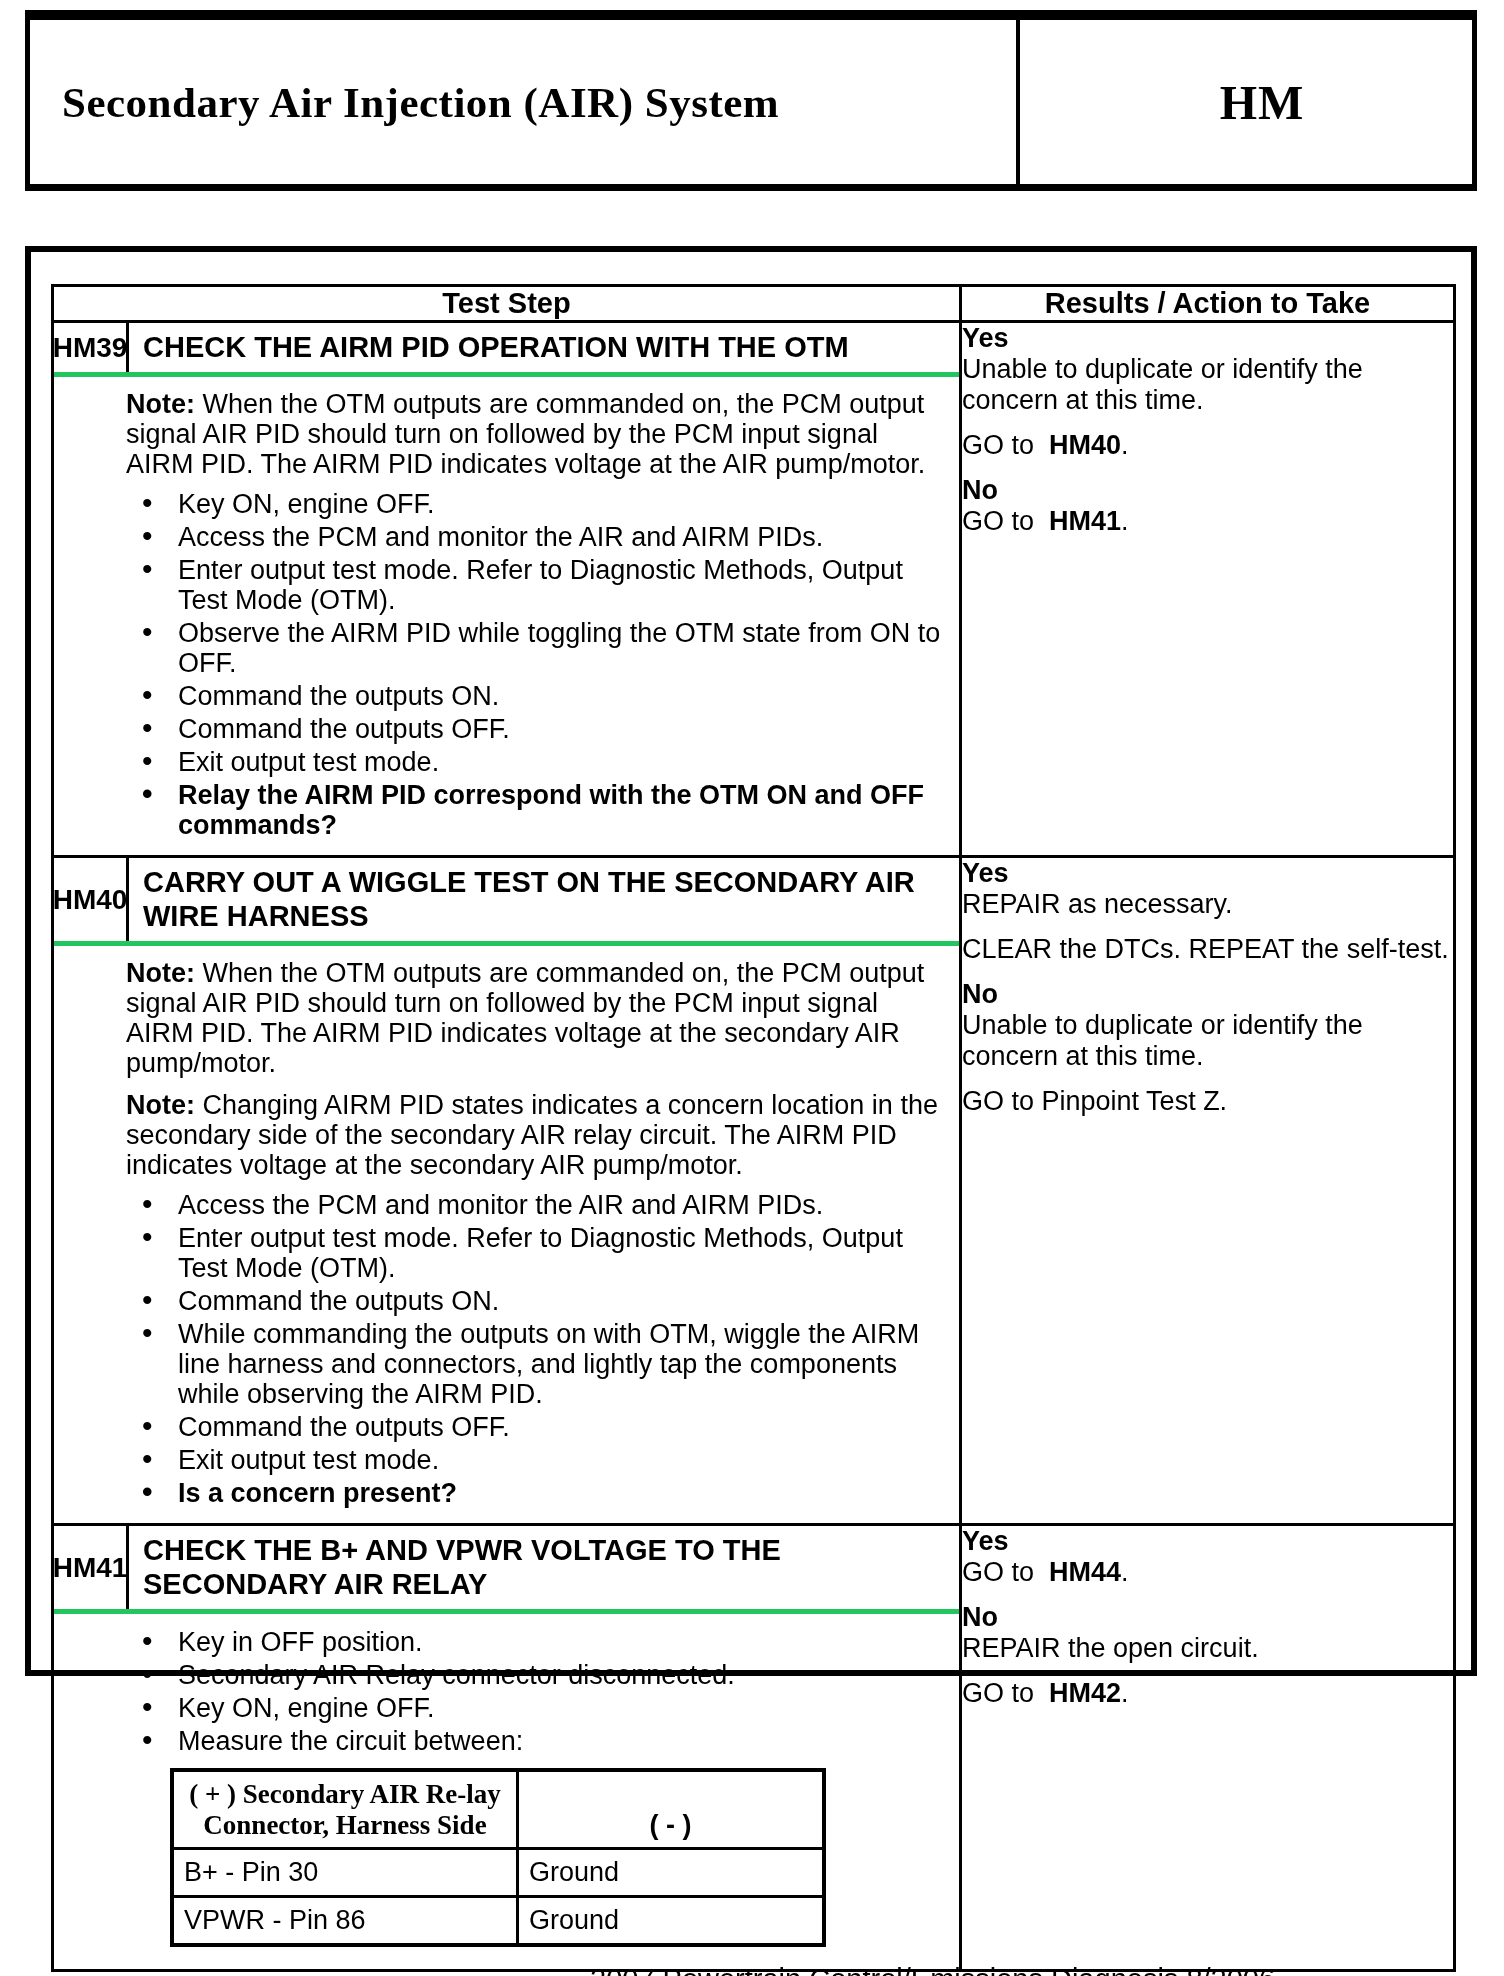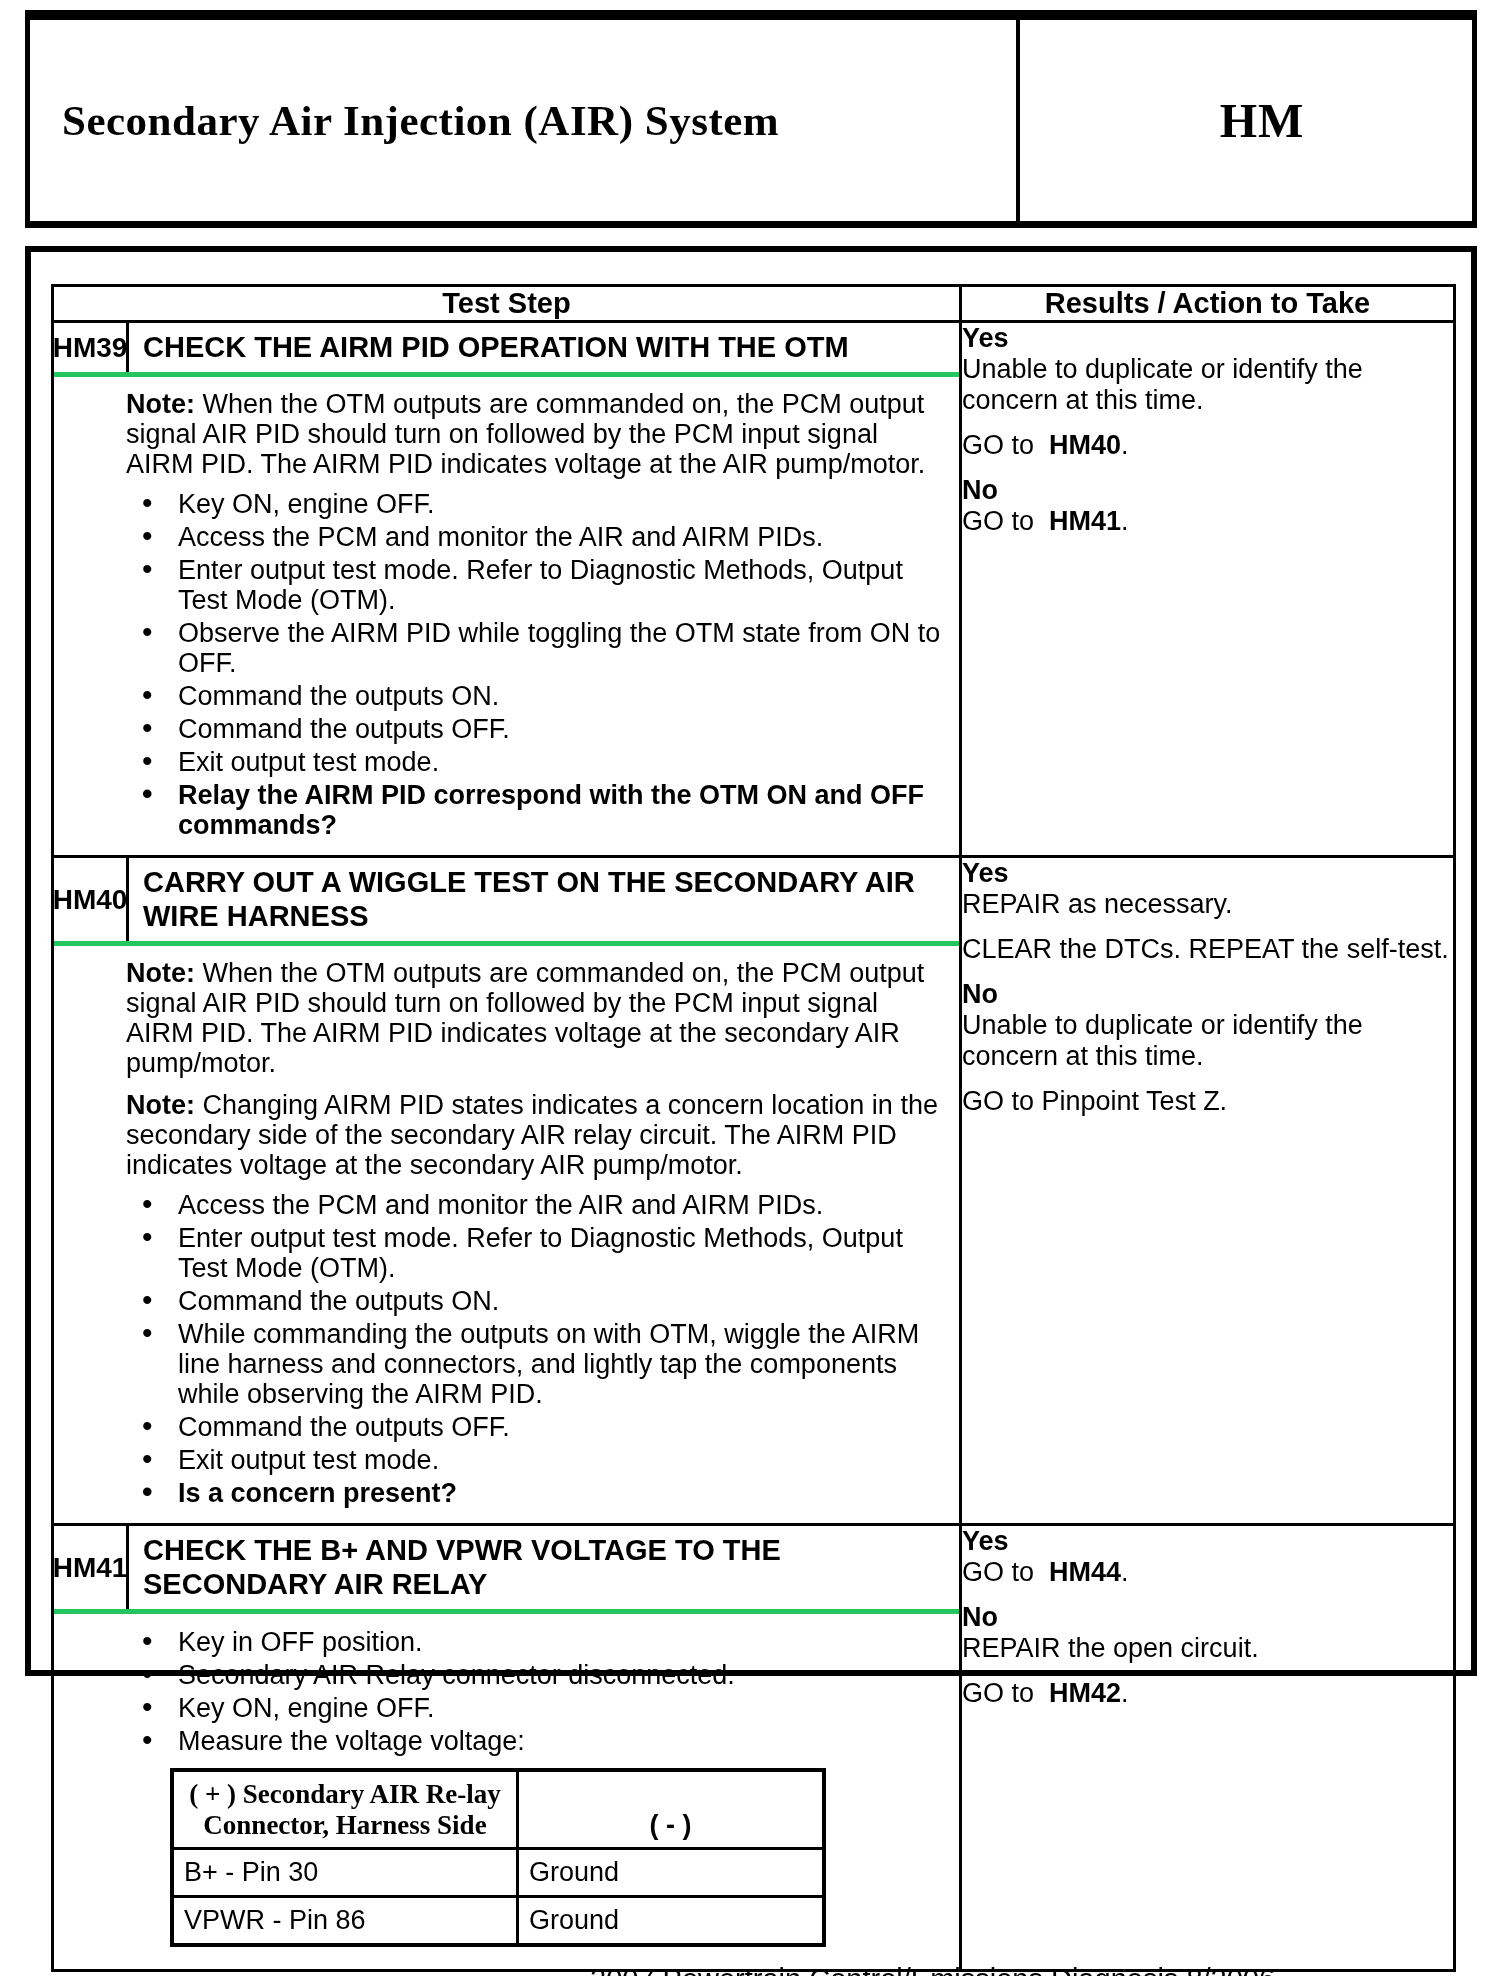--- a/index.html
+++ b/index.html
@@ -6,21 +6,21 @@
   body{
     position:relative;
     width:1504px;height:1976px;
     background:#ffffff;
     overflow:hidden;
     font-family:"Liberation Sans", sans-serif;
     color:#000;
   }
   
   .header-box{
-    position:absolute;left:25px;top:10px;width:1452px;height:218px;
+    position:absolute;left:25px;top:10px;width:1452px;height:181px;
     border:5px solid #000;border-top-width:10px;border-bottom-width:7px;
     box-sizing:border-box;
     display:flex;
   }
   .header-left{
     flex:1 1 auto;
     display:flex;align-items:center;
     padding-left:32px;
     border-right:4px solid #000;
   }
@@ -217,21 +217,21 @@
     <td class="step">
       <div class="tbar">
         <div class="hm">HM41</div>
         <div class="ttl">CHECK THE B+ AND VPWR VOLTAGE TO THE SECONDARY AIR RELAY</div>
       </div>
       <div class="tbody">
         <ul class="blist">
           <li>Key in OFF position.</li>
           <li>Secondary AIR Relay connector disconnected.</li>
           <li>Key ON, engine OFF.</li>
-          <li>Measure the voltage voltage:</li>
+          <li>Measure the circuit between:</li>
         </ul>
         <table class="vt">
           <tbody>
             <tr>
               <th class="vth1">( + ) Secondary AIR Re-lay Connector, Harness Side</th>
               <th class="vth2">( - )</th>
             </tr>
             <tr>
               <td>B+ - Pin 30</td>
               <td>Ground</td>

